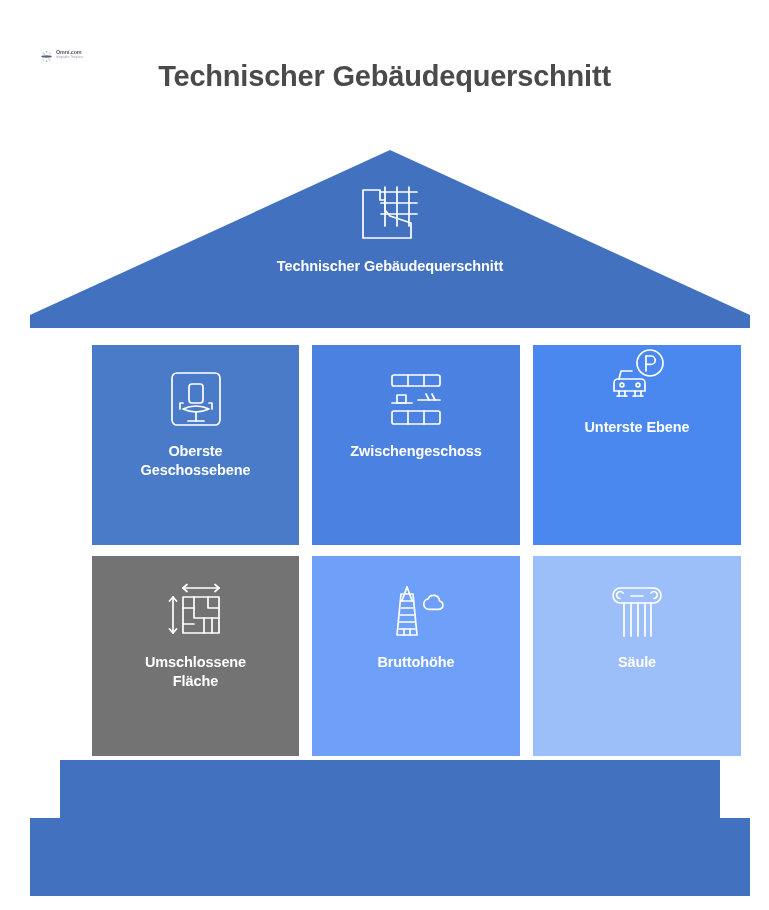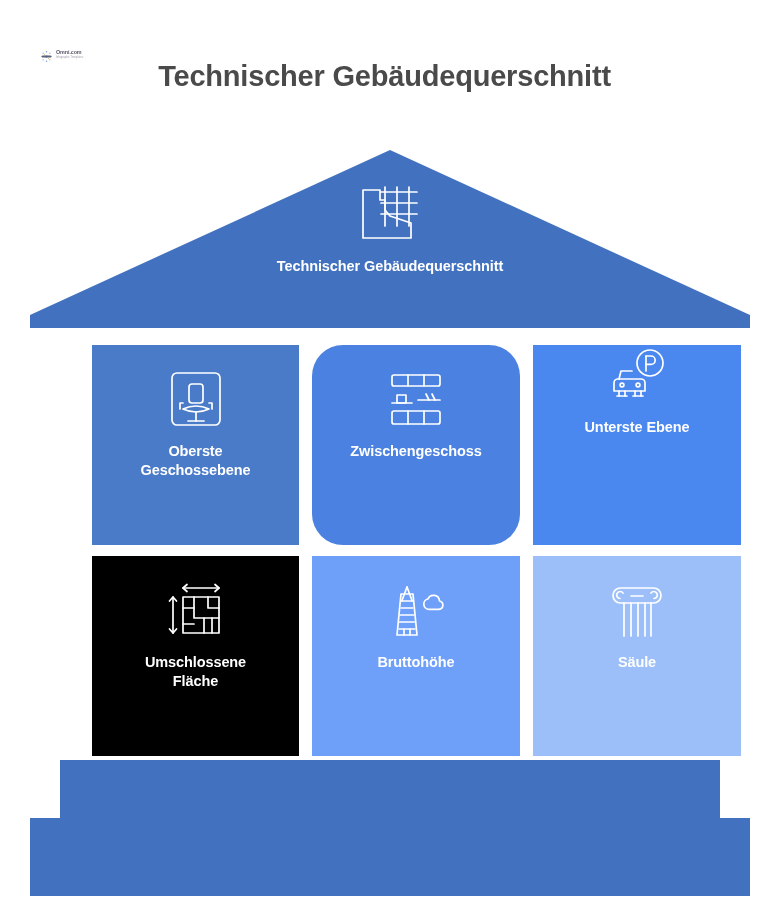--- a/index.html
+++ b/index.html
@@ -135,21 +135,21 @@
     font-size: 14.5px;
     font-weight: bold;
     color: #ffffff;
     line-height: 1.33;
     letter-spacing: -0.1px;
     white-space: pre-line;
   }
 
   
   .c0 { left: 60px;  top: 4px;   width: 207px; height: 200px; padding-top: 24px; }
-  .c1 { left: 280px; top: 4px;   width: 208px; height: 200px; padding-top: 24px; border-radius: 31px; }
+  .c1 { left: 280px; top: 4px;   width: 208px; height: 200px; padding-top: 24px; }
   .c2 { left: 501px; top: 4px;   width: 208px; height: 200px; }
   
   .c3 { left: 60px;  top: 215px; width: 207px; height: 200px; padding-top: 24px; }
   .c4 { left: 280px; top: 215px; width: 208px; height: 200px; padding-top: 24px; }
   .c5 { left: 501px; top: 215px; width: 208px; height: 200px; padding-top: 24px; }
 
   
   .plinth-top {
     position: absolute;
     left: 60px;
@@ -281,21 +281,21 @@
             <path d="M30 46 L30 51"></path>
             <path d="M36 46 L36 51"></path>
             <path d="M12 51 L22 51"></path>
             <path d="M28 51 L38 51"></path>
           </g>
         </svg>
       </span>
       <div class="card-label">Unterste Ebene</div>
     </div>
 
-    <div class="card c3" style="background:#000000">
+    <div class="card c3" style="background:#737373">
       <span class="card-icon">
         <svg viewBox="0 0 64 62" aria-hidden="true">
           <g fill="none" stroke="#ffffff" stroke-width="1.7" stroke-linejoin="round" stroke-linecap="round">
 
             <path d="M19 8 L55 8"></path>
             <path d="M23 4.5 L19 8 L23 11.5"></path>
             <path d="M51 4.5 L55 8 L51 11.5"></path>
 
             <path d="M9 17 L9 53"></path>
             <path d="M5.5 21 L9 17 L12.5 21"></path>

